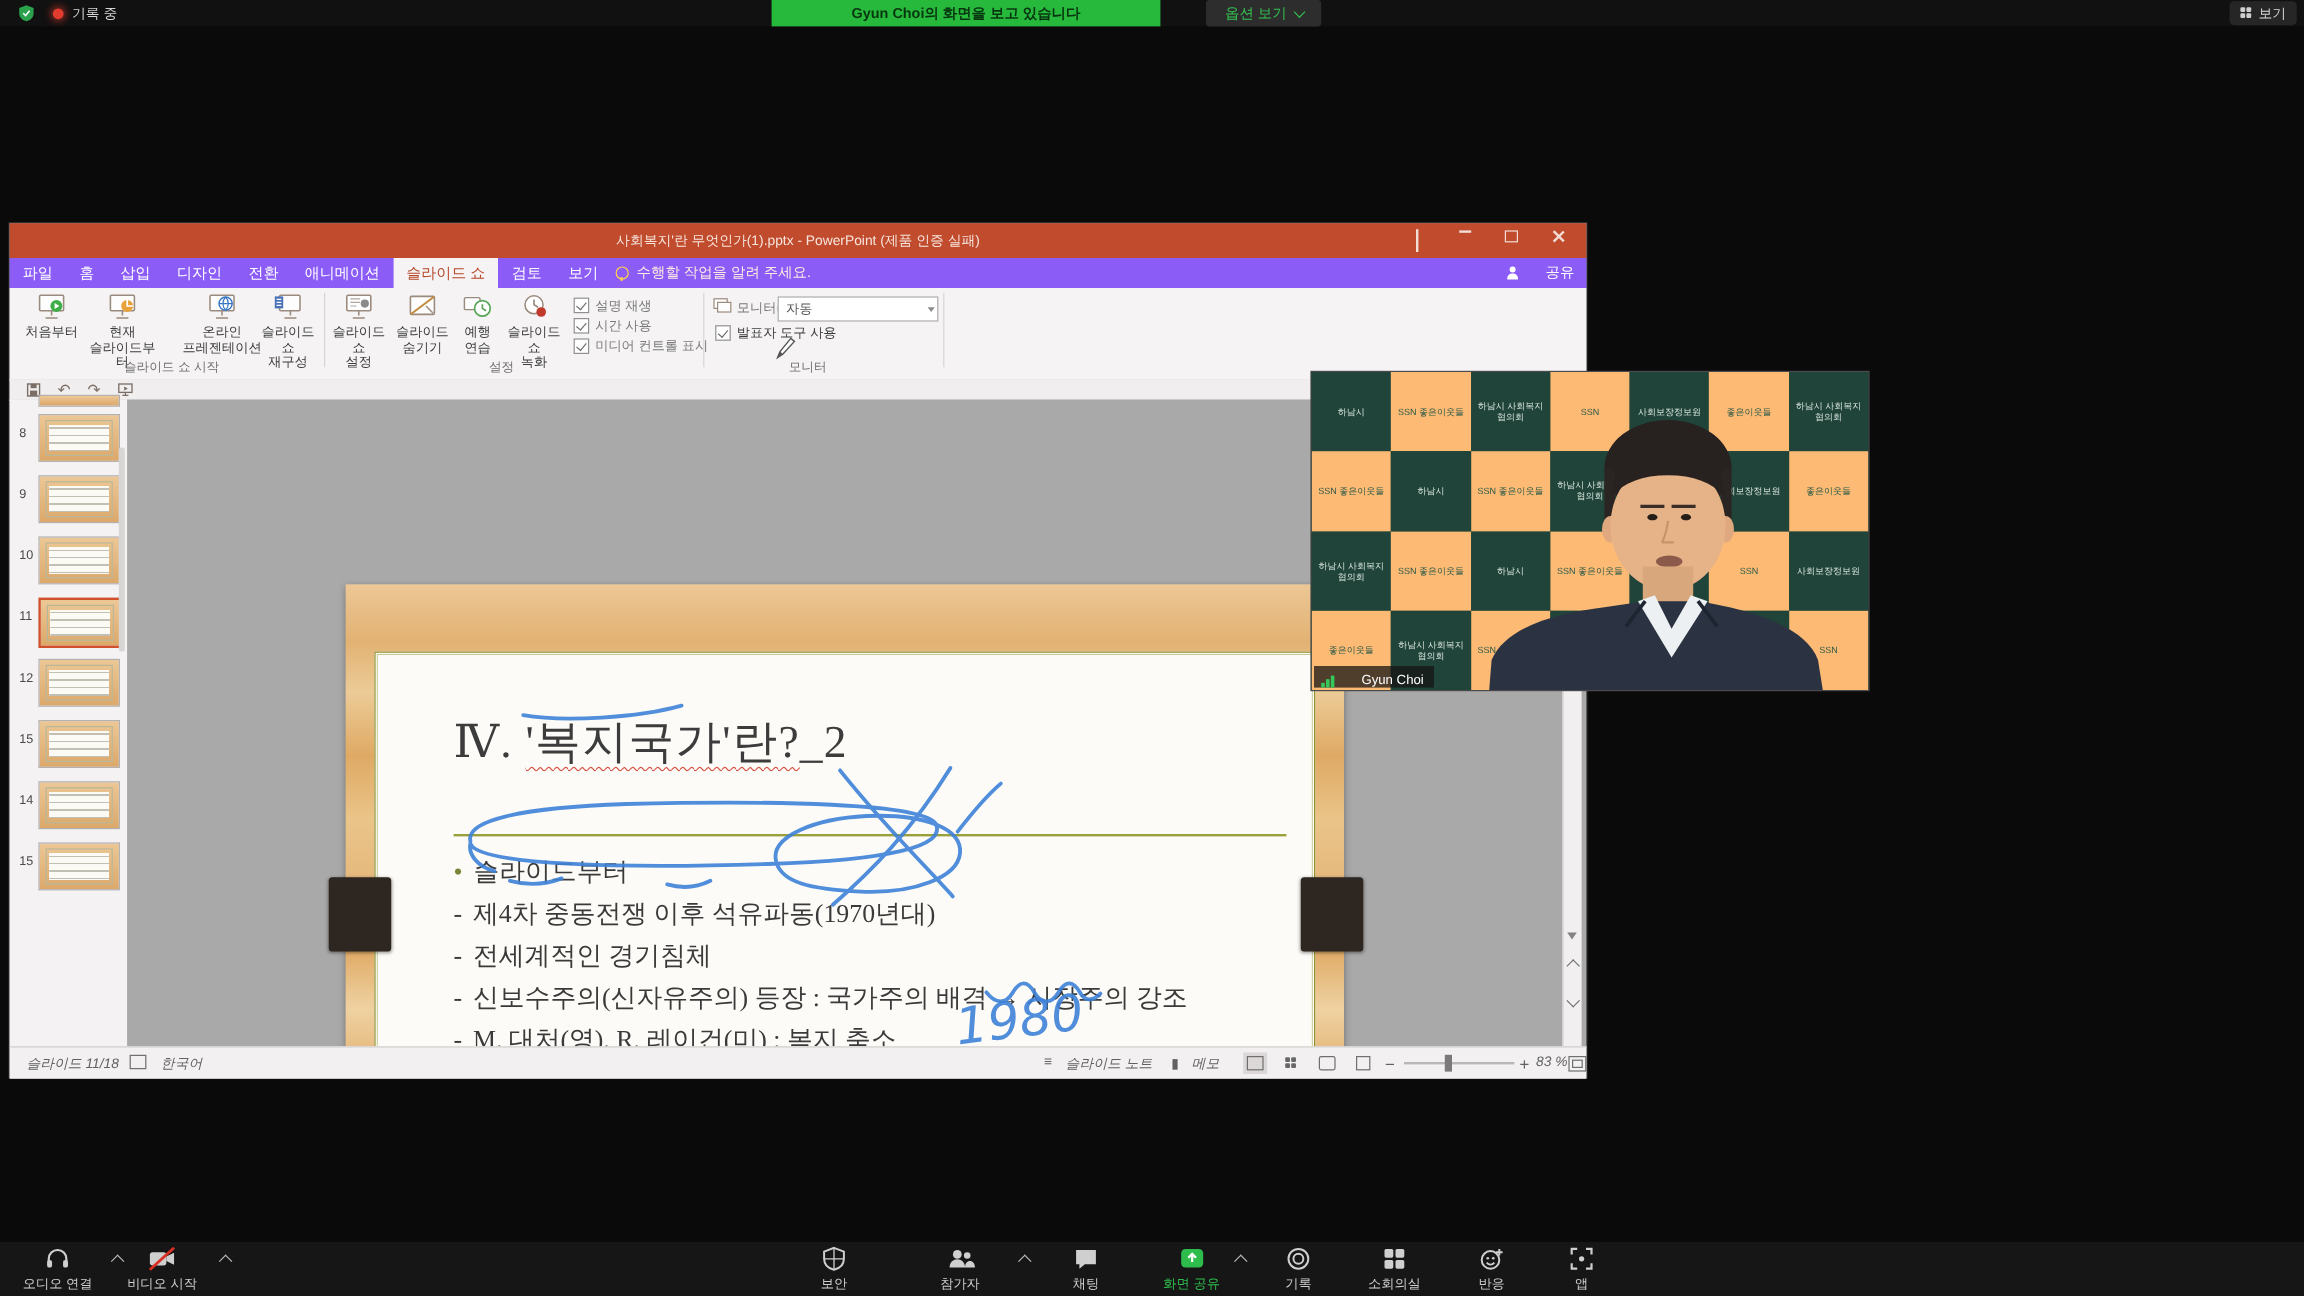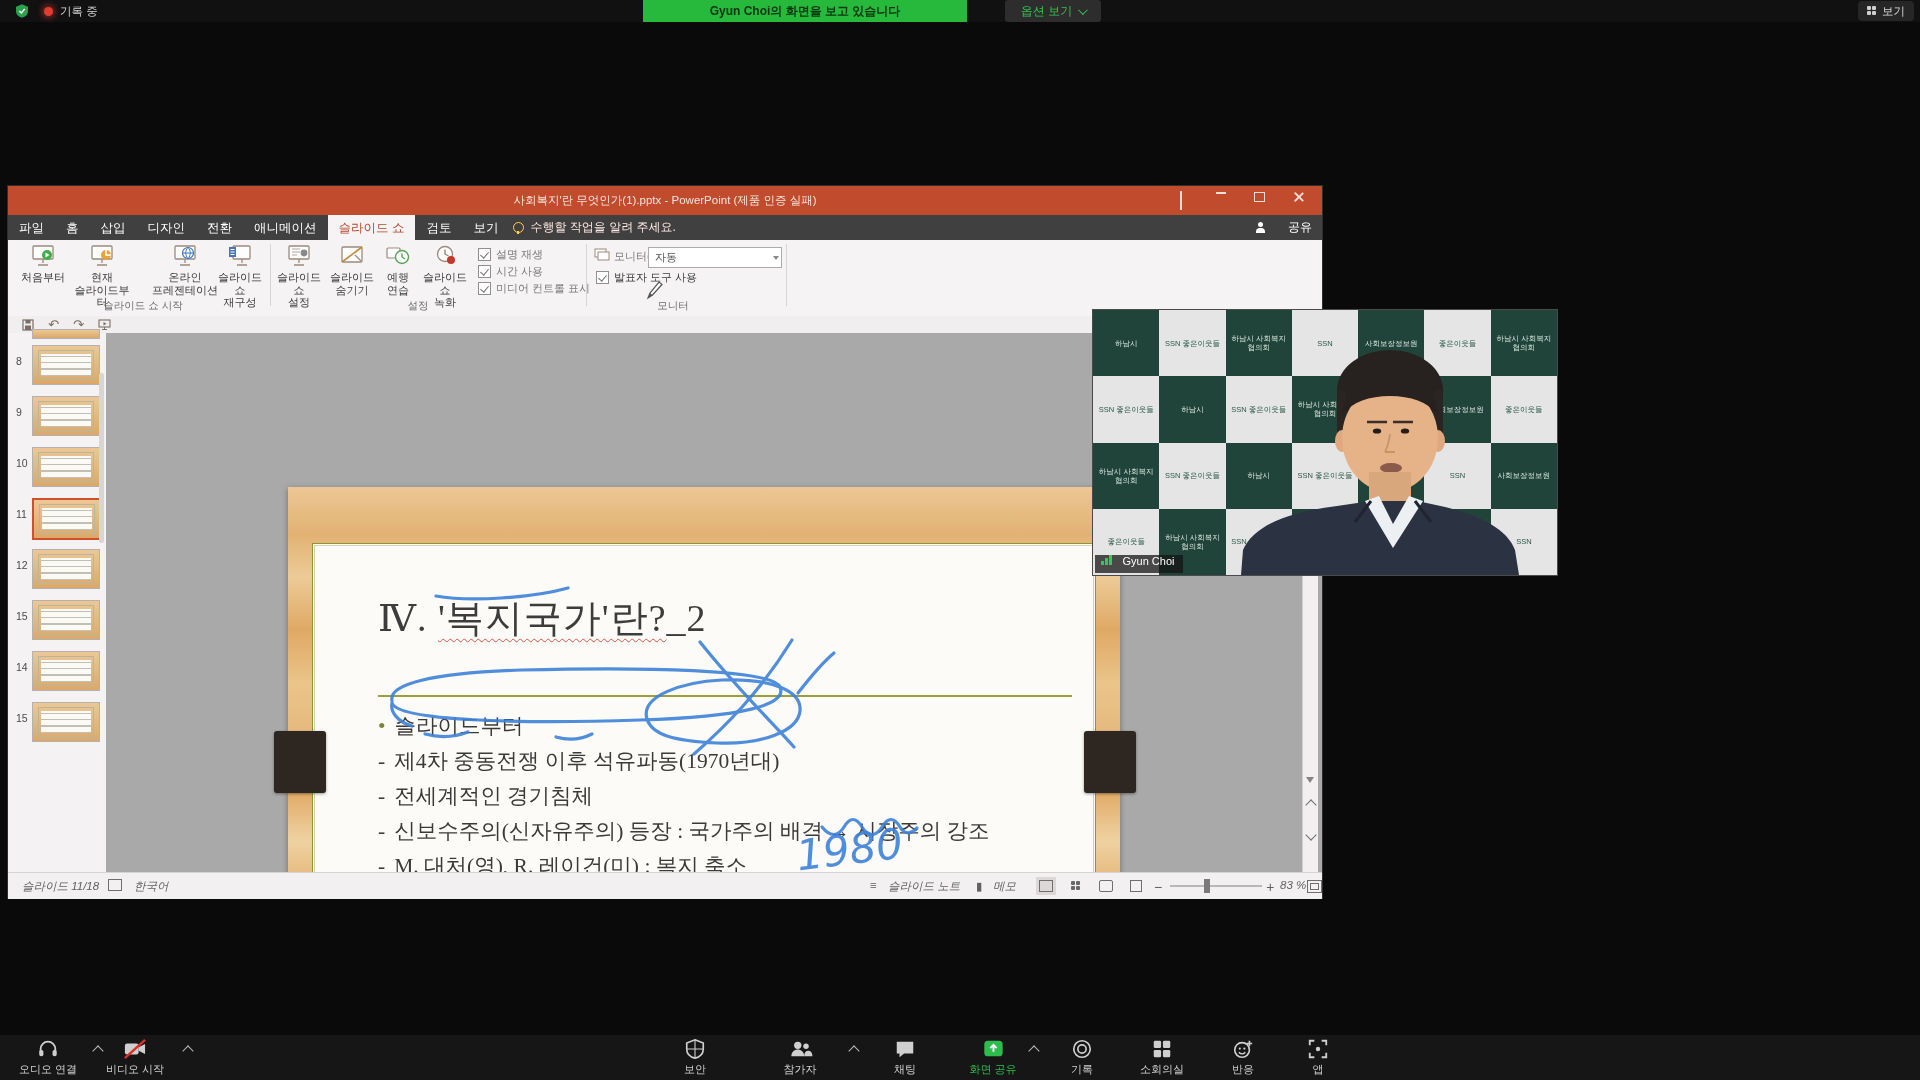--- a/index.html
+++ b/index.html
@@ -25,21 +25,21 @@
   #ppt{position:absolute;left:8px;top:186px;width:1314px;height:712px;background:#a9a9a9;
        box-shadow:0 0 0 1px #2e2e2e;}
   #titlebar{position:absolute;left:0;top:0;width:100%;height:29px;background:#c04b2d;}
   #wtitle{position:absolute;left:0;top:7px;width:100%;text-align:center;font-size:11.5px;color:#f6e4dd;}
   .winctl{position:absolute;top:6px;color:#f3ded7;}
   .bar-min{width:10px;height:2px;background:#f3ded7;margin-top:6px;}
   .box-rest{width:9px;height:8px;border:1.2px solid #f3ded7;}
   .x1,.x2{position:absolute;left:4px;top:-1px;width:1.6px;height:12px;background:#f3ded7;}
   .x1{transform:rotate(45deg);} .x2{transform:rotate(-45deg);}
   .rib-disp{width:11px;height:9px;border:1.2px solid #f3ded7;position:relative;}
-  #tabrow{position:absolute;left:0;top:29px;width:100%;height:25px;background:#404040;display:flex;align-items:stretch;}
+  #tabrow{position:absolute;left:0;top:29px;width:100%;height:25px;background:#8b5cf6;display:flex;align-items:stretch;}
   .tab{color:#fff;font-size:12.5px;padding:5px 11px 0 11px;}
   .tab.active{background:#f5f3f3;color:#b7472a;}
   #tellme{display:flex;align-items:center;gap:6px;color:#ffe9e2;font-size:12px;padding:0 4px;}
   .bulb{width:9px;height:9px;border:1.4px solid #ffd24a;border-radius:50%;position:relative;}
   .bulb:after{content:"";position:absolute;left:2.5px;top:8px;width:2px;height:3px;background:#ffd24a;}
   #sharebtn{position:absolute;right:10px;top:3px;height:19px;display:flex;align-items:center;gap:22px;
             color:#fff;font-size:12px;}
   .person-ic{width:11px;height:11px;position:relative;}
   .person-ic:before{content:"";position:absolute;left:3px;top:0;width:5px;height:5px;border-radius:50%;background:#fff;}
   .person-ic:after{content:"";position:absolute;left:1px;top:6px;width:9px;height:5px;border-radius:4px 4px 0 0;background:#fff;}
@@ -109,23 +109,23 @@
   
   #pencil{position:absolute;left:644px;top:280px;z-index:7;}
   
   #video{position:absolute;left:1093px;top:310px;width:464px;height:265px;background:#183b31;z-index:10;
          box-shadow:0 0 0 1px #4a4a4a;overflow:hidden;}
   #wall{position:absolute;left:0;top:0;width:464px;height:265px;display:grid;
         grid-template-columns:repeat(7,1fr);grid-template-rows:repeat(4,1fr);}
   .wcell{display:flex;align-items:center;justify-content:center;text-align:center;
          font-size:7.5px;line-height:9px;padding:3px;overflow:hidden;}
   .wcell.dark{background:#20443a;color:#d9e6dd;}
-  .wcell.light{background:#e5e5e5;color:#2c5a48;}
+  .wcell.light{background:#fdba74;color:#2c5a48;}
   #nametag{position:absolute;left:2px;bottom:2px;height:18px;background:rgba(20,20,20,.75);z-index:12;
-           display:flex;align-items:flex-start;gap:11px;padding:0 9px 0 6px;color:#fff;font-size:11px;}
+           display:flex;align-items:flex-end;gap:23px;padding:0 9px 0 6px;color:#fff;font-size:11px;}
   .micbars{display:flex;align-items:flex-end;gap:1.5px;height:10px;}
   .micbars i{width:2.5px;background:#34c759;}
   
   #toolbar{position:absolute;left:0;top:1035px;width:1920px;height:45px;background:#161616;z-index:20;}
   .titem{position:absolute;top:3px;transform:translateX(-50%);display:flex;flex-direction:column;align-items:center;gap:2px;
          color:#cfcfcf;font-size:11px;white-space:nowrap;}
   .titem .lbl{margin-top:0px;}
   .titem.green{color:#2ebd4c;}
   .tcaret{position:absolute;top:12px;width:7px;height:7px;border-left:1.7px solid #b9b9b9;border-top:1.7px solid #b9b9b9;transform:rotate(45deg);}
 </style>

